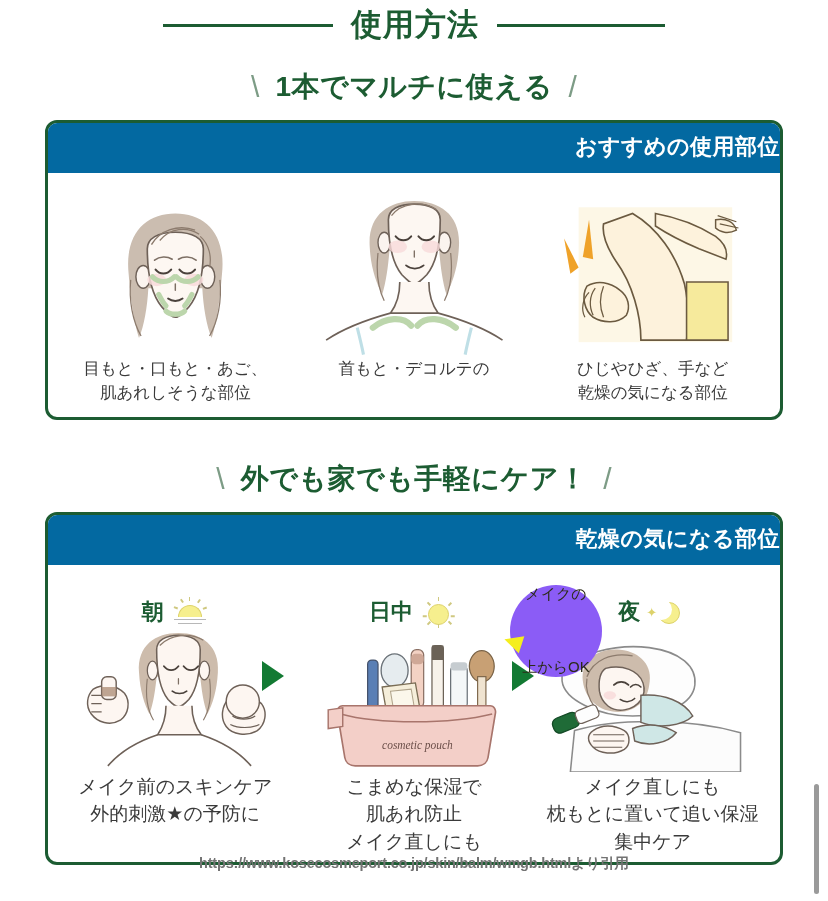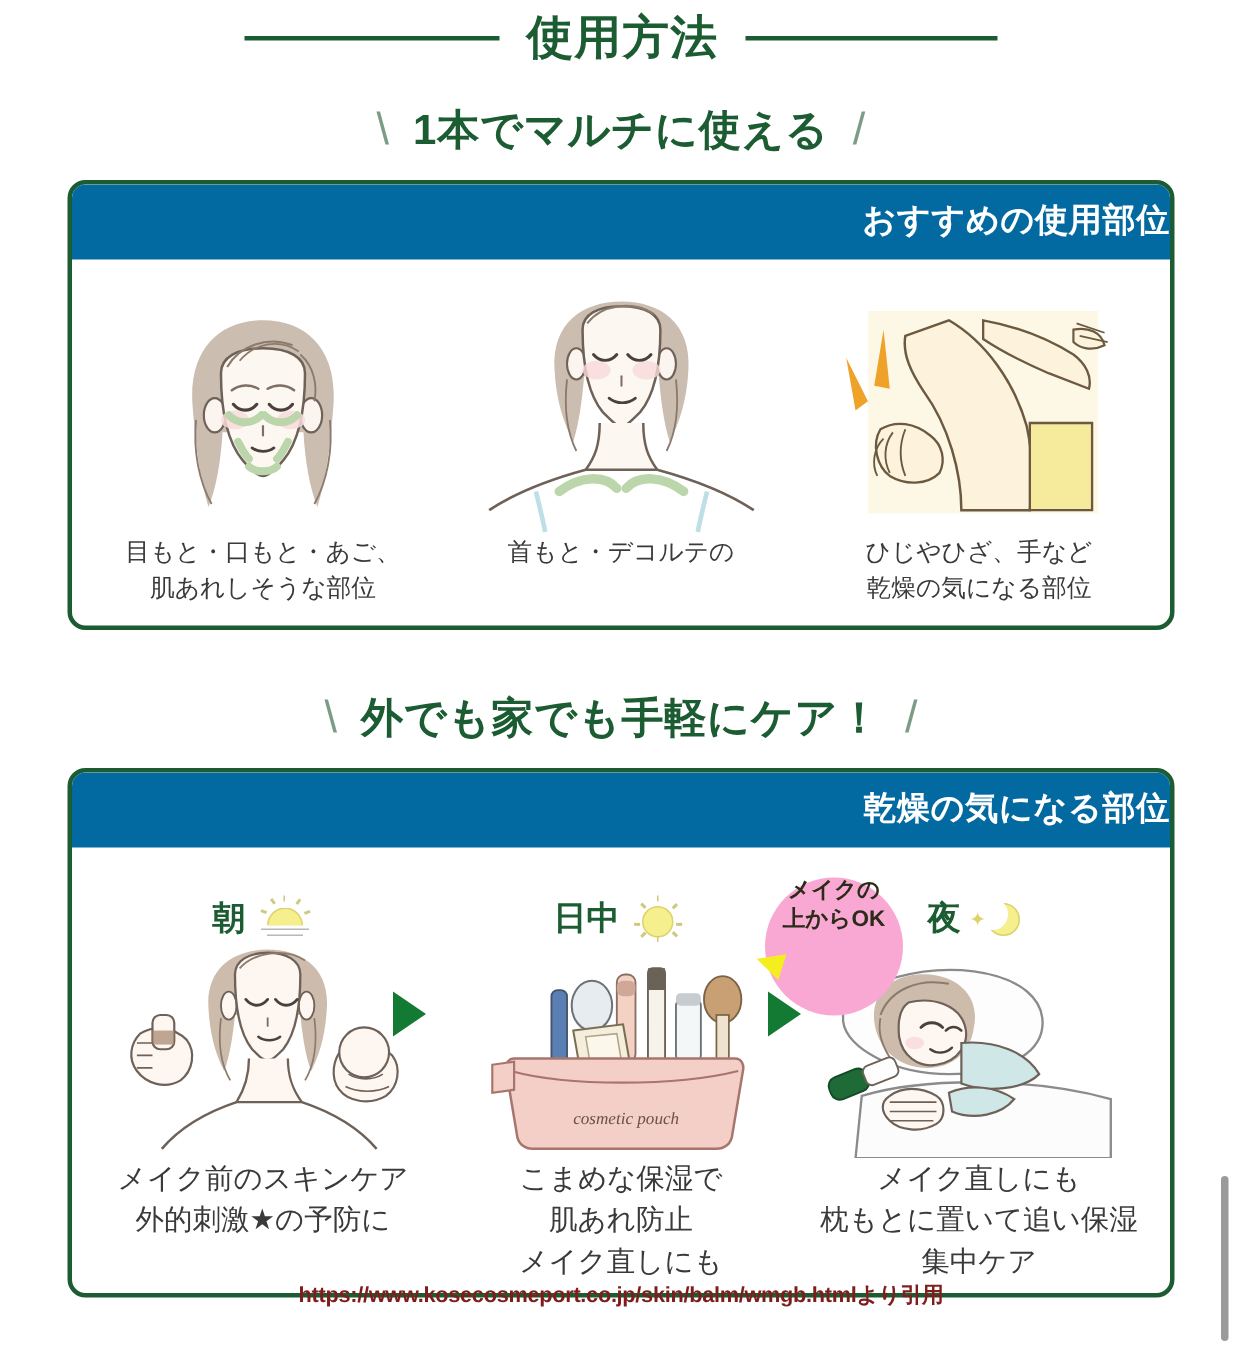--- a/index.html
+++ b/index.html
@@ -96,24 +96,24 @@
   .moon-cut {
     position:absolute; left:5px; top:2px; width:21px; height:21px;
     border-radius:50%; background:#ffffff;
   }
   .sparkle { position:absolute; left:0px; top:9px; color:#ddd26b; font-size:13px; line-height:1; }
 
   
   .badge {
     position: absolute; z-index: 20;
     width: 92px; height: 92px; border-radius: 50%;
-    background: #f9a8d4;
-    display:flex; flex-direction:column; align-items:center; justify-content:flex-start;
+    background: #8b5cf6;
+    display:flex; flex-direction:column; align-items:center; justify-content:space-between;
     text-align:center; color:#2b2b17;
-    font-size: 15px; font-weight: bold; line-height: 1.25;
+    font-size: 15px; font-weight: normal; line-height: 1.25;
   }
   .badge-tail {
     position:absolute; left: -6px; top: 48px;
     width: 0; height: 0;
     border-top: 9px solid transparent;
     border-bottom: 9px solid transparent;
     border-right: 18px solid #f5ee1e;
     transform: rotate(18deg);
   }
 
@@ -122,21 +122,21 @@
     position:absolute; z-index: 10;
     width: 0; height: 0;
     border-top: 15px solid transparent;
     border-bottom: 15px solid transparent;
     border-left: 22px solid #137a33;
   }
 
   
   .footer-url {
     position: absolute; left: 0; right: 0; bottom: 28px;
-    text-align: center; color: #7f1d1d;
+    text-align: center; color: #737373;
     font-size: 14.5px; font-weight: bold; letter-spacing: -0.2px;
   }
 
   
   .scrollbar {
     position: absolute; right: 9px; top: 784px;
     width: 5px; height: 110px; background: #9a9a9a; border-radius: 3px;
   }
 
   

